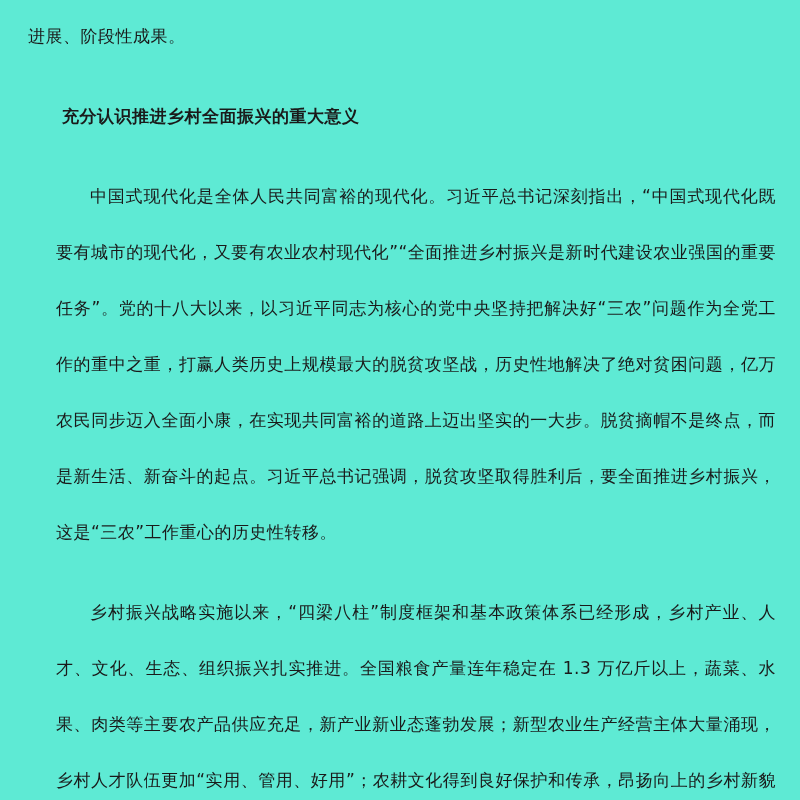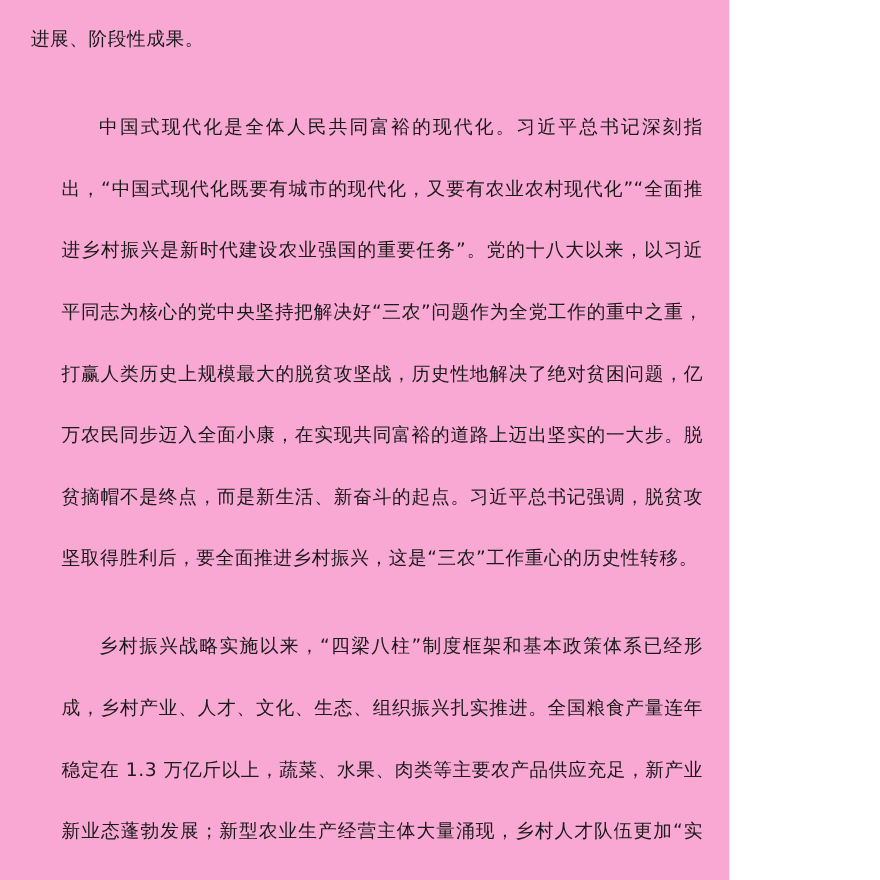--- a/index.html
+++ b/index.html
@@ -1,26 +1,26 @@
 <!DOCTYPE html>
 <html><head>
   <meta charset="utf-8">
   <style>
     html, body {
       margin: 0;
       padding: 0;
       background: #ffffff;
     }
     .page {
-      width: 663px;
+      width: 800px;
       height: 800px;
       box-sizing: border-box;
       padding: 8px 24px 0 28px;
       overflow: hidden;
-      background: #f9a8d4;
+      background: #5eead4;
       color: #1a1a1a;
       font-family: "DejaVu Sans", "Liberation Sans", sans-serif;
       font-size: 17px;
     }
     .para {
       margin: 0 0 0 0;
       line-height: 56px;
       text-align: justify;
       text-indent: 2em;
       letter-spacing: 0.5px;
@@ -41,17 +41,18 @@
       margin-top: 24px;
       margin-left: 28px;
     }
   </style>
 </head>
 <body>
 
 <div class="page">
   <p class="para continuation">进展、阶段性成果。</p>
 
+  <h2 class="heading">充分认识推进乡村全面振兴的重大意义</h2>
 
   <p class="para body-para">中国式现代化是全体人民共同富裕的现代化。习近平总书记深刻指出，“中国式现代化既要有城市的现代化，又要有农业农村现代化”“全面推进乡村振兴是新时代建设农业强国的重要任务”。党的十八大以来，以习近平同志为核心的党中央坚持把解决好“三农”问题作为全党工作的重中之重，打赢人类历史上规模最大的脱贫攻坚战，历史性地解决了绝对贫困问题，亿万农民同步迈入全面小康，在实现共同富裕的道路上迈出坚实的一大步。脱贫摘帽不是终点，而是新生活、新奋斗的起点。习近平总书记强调，脱贫攻坚取得胜利后，要全面推进乡村振兴，这是“三农”工作重心的历史性转移。</p>
 
   <p class="para body-para">乡村振兴战略实施以来，“四梁八柱”制度框架和基本政策体系已经形成，乡村产业、人才、文化、生态、组织振兴扎实推进。全国粮食产量连年稳定在 1.3 万亿斤以上，蔬菜、水果、肉类等主要农产品供应充足，新产业新业态蓬勃发展；新型农业生产经营主体大量涌现，乡村人才队伍更加“实用、管用、好用”；农耕文化得到良好保护和传承，昂扬向上的乡村新貌不断展现；农业绿色发展成效显著，乡村更加美丽宜居；乡村治理质效显著提升，农民收入保持较快增长。</p>
 </div>
 
 </body></html>

